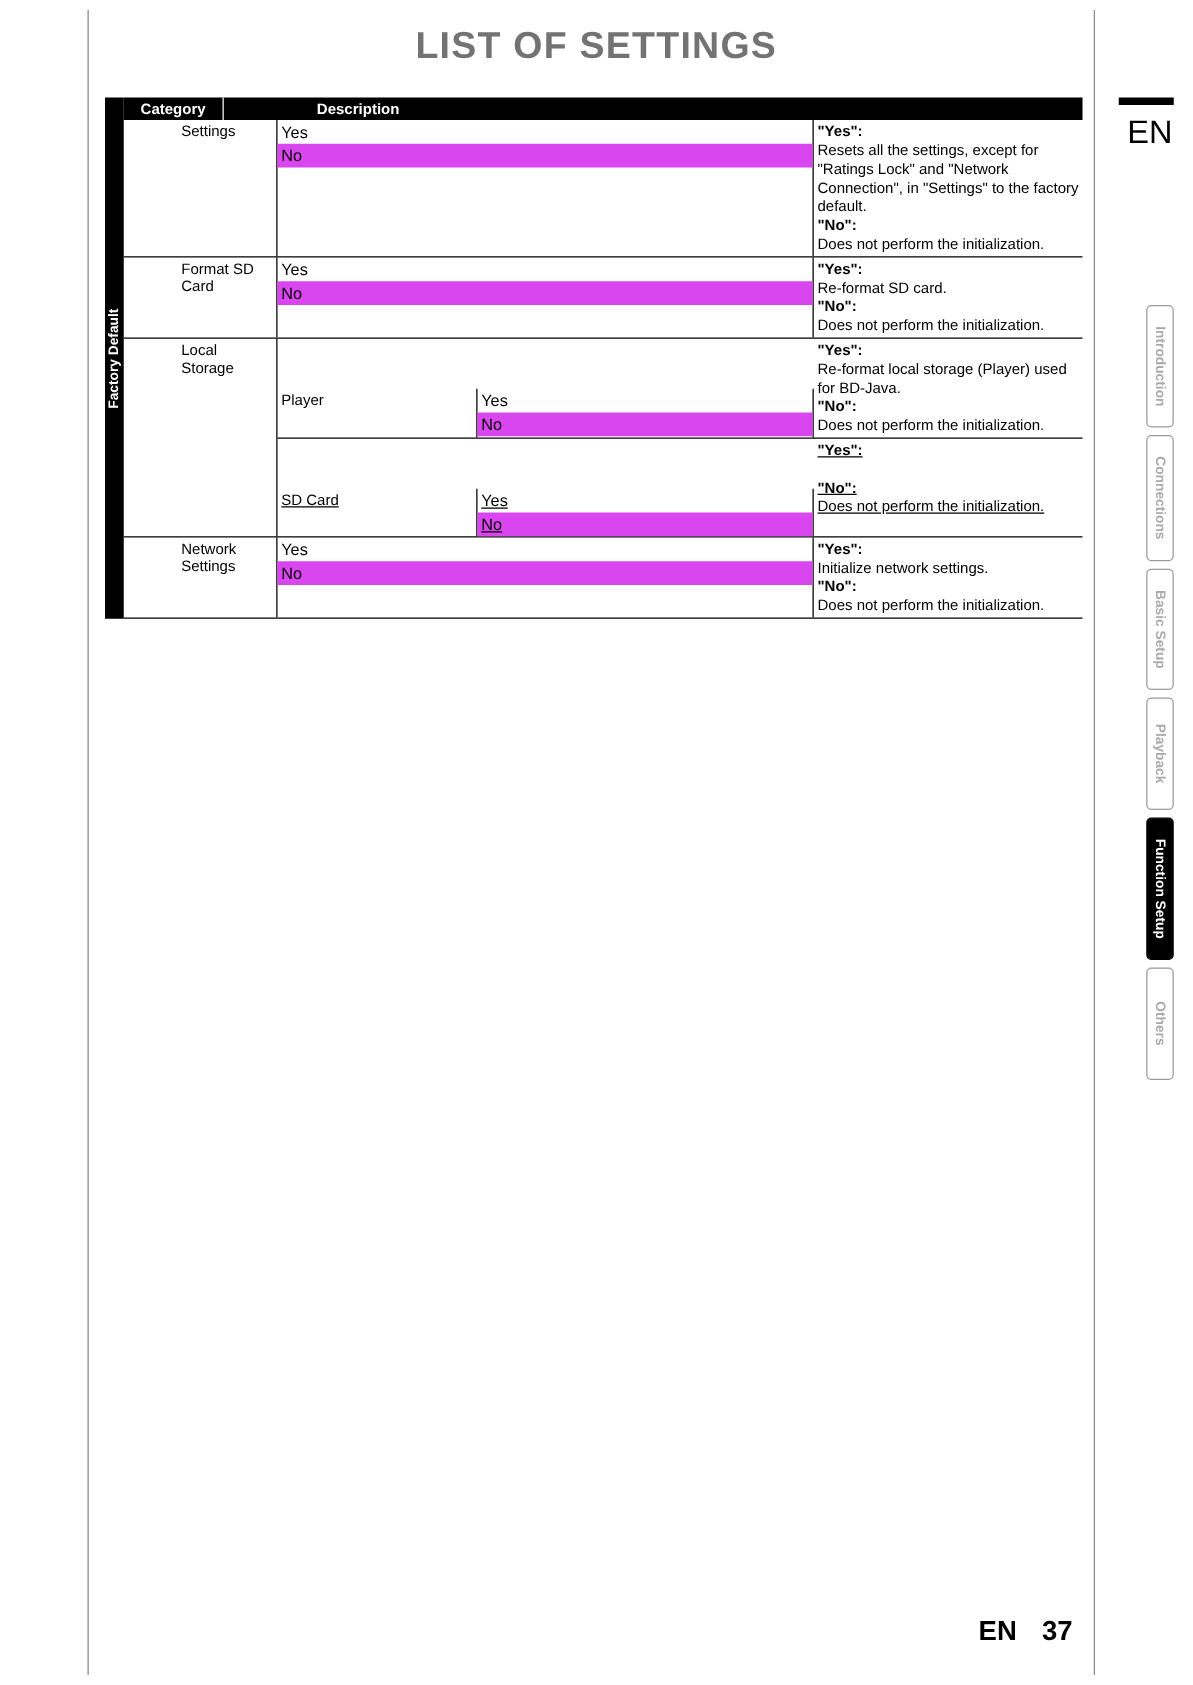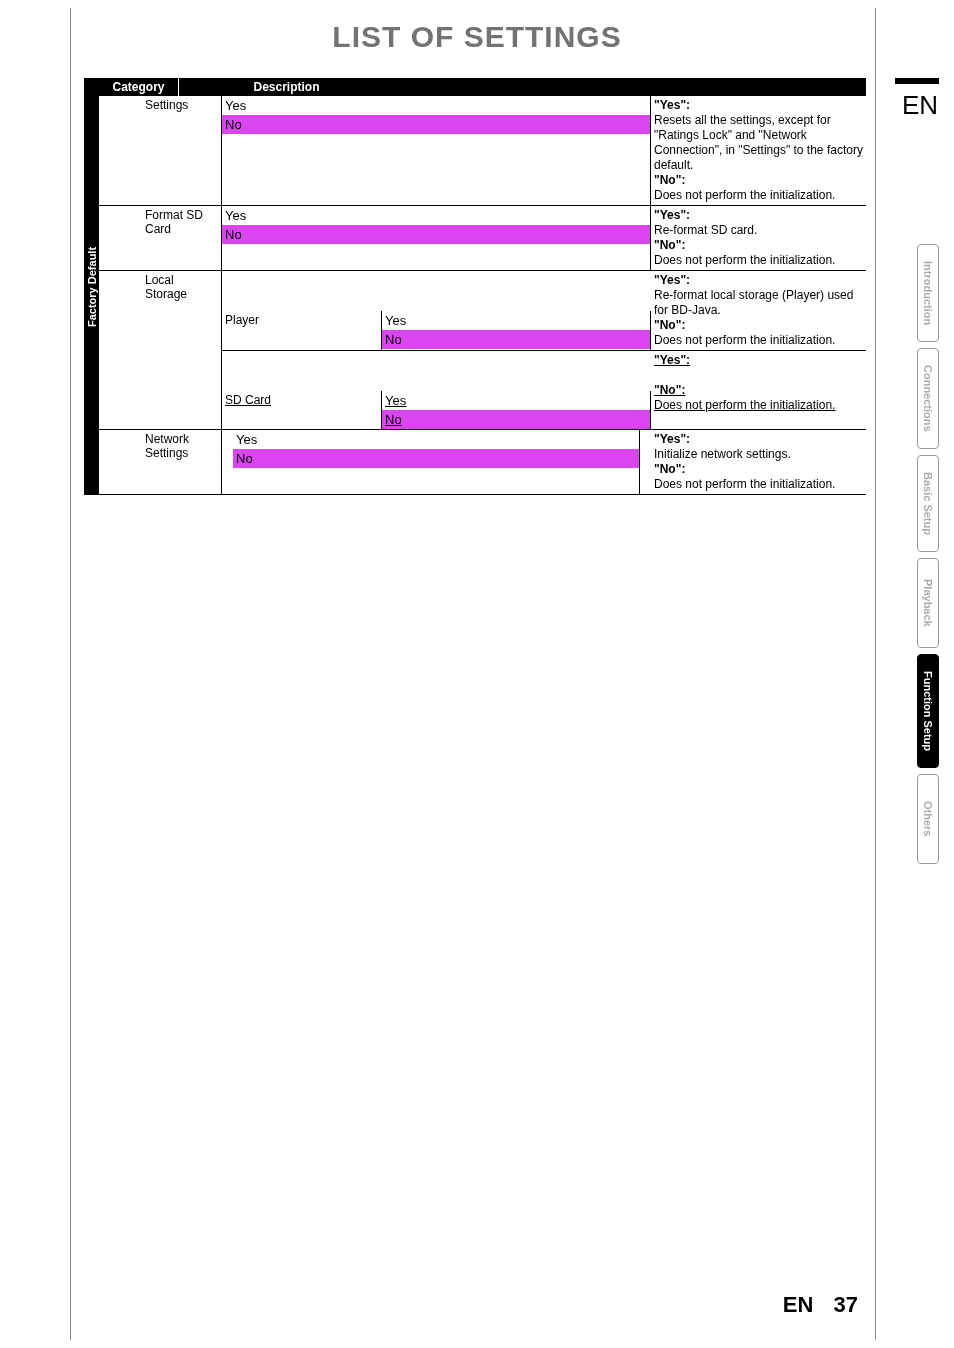--- a/index.html
+++ b/index.html
@@ -72,21 +72,21 @@
     }
     .header-row > div:last-child { border-right: none; }
     .col-cat { width: 80px; }
     .col-menu { flex: 1; }
     .col-desc { width: 215px; }
     .body-section {
       display: flex;
       border-bottom: 1px solid #000;
       padding-left: 43px;
     }
-    .body-section:last-child { border-bottom: 1px solid #000; gap: 11px; }
+    .body-section:last-child { border-bottom: 1px solid #000; }
     .cat-cell {
       width: 80px;
       min-width: 80px;
       border-right: 1px solid #000;
       padding: 2px 3px;
       font-size: 12px;
     }
     .menu-cell {
       flex: 1;
       border-right: 1px solid #000;

